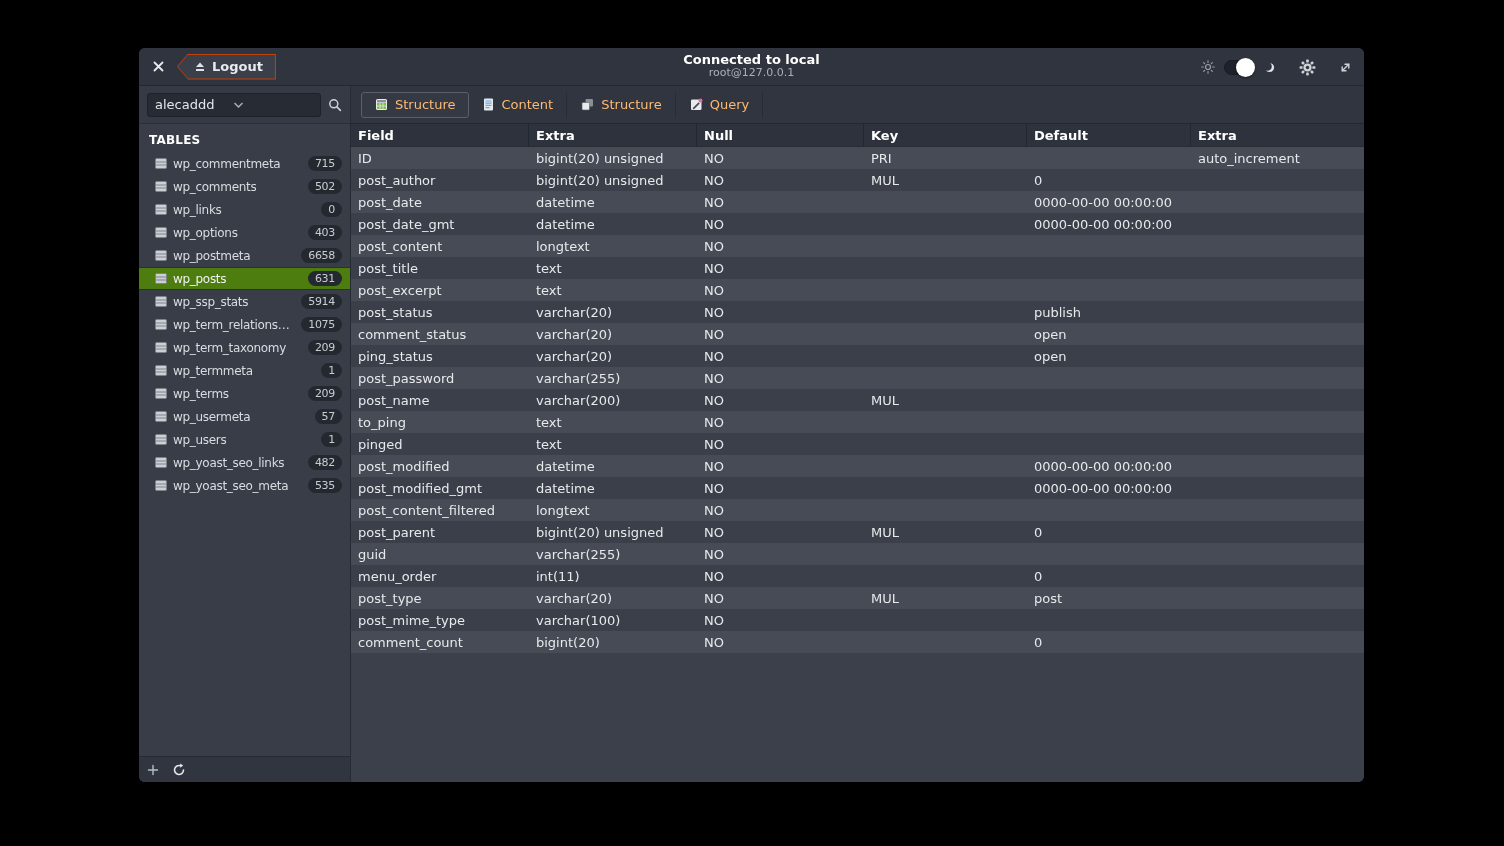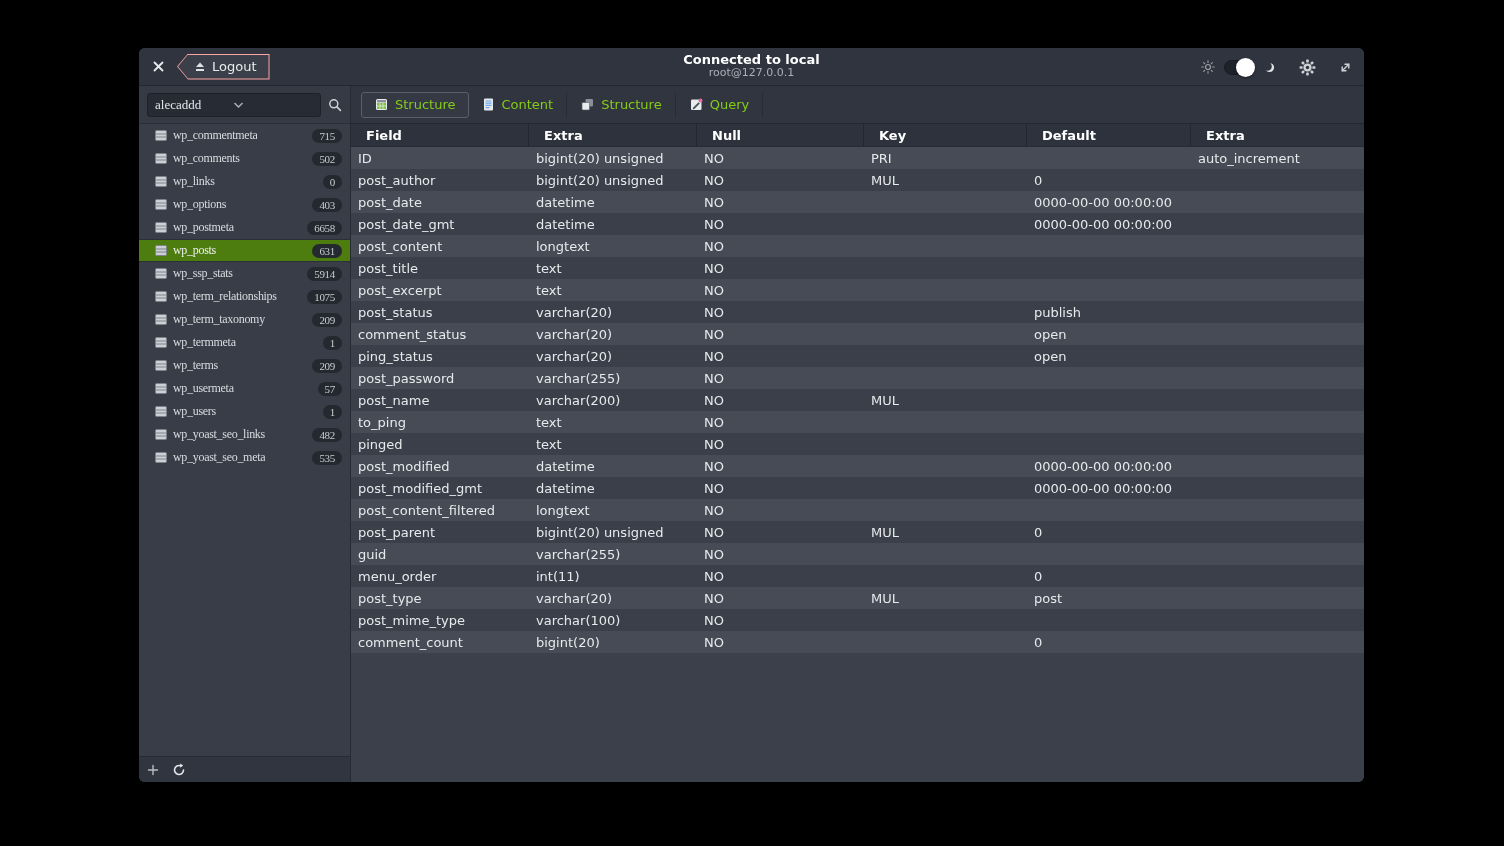--- a/index.html
+++ b/index.html
@@ -9,21 +9,21 @@
     border-radius:6px; overflow:hidden; display:flex; flex-direction:column;
     background:#3b404b; box-shadow:0 12px 40px rgba(0,0,0,.7); }
 
   
   .titlebar { flex:0 0 38px; background:#30343e; border-bottom:1px solid #232731;
     display:flex; align-items:center; position:relative; }
   .tb-left { display:flex; align-items:center; gap:10px; margin-left:10px; }
   .close-btn { width:18px; height:18px; display:flex; align-items:center; justify-content:center;
     cursor:default; }
   .logout-outer { clip-path:polygon(11px 0,100% 0,100% 100%,11px 100%,0 50%);
-    background:#fca5a5; padding:1px; }
+    background:#c2410c; padding:1px;font-weight:bold; }
   .logout-btn { clip-path:polygon(10px 0,100% 0,100% 100%,10px 100%,0 50%);
     background:#3a3f49; height:24px; display:flex; align-items:center; gap:6px;
     padding:0 12px 0 16px; color:#e8eaec; font-size:13px; }
   .tb-center { position:absolute; left:50%; top:50%; transform:translate(-50%,-50%);
     text-align:center; line-height:1.15; }
   .tb-title { color:#ffffff; font-size:13px; font-weight:bold; }
   .tb-subtitle { color:#aab0b7; font-size:11px; }
   .tb-right { position:absolute; right:12px; top:0; height:38px; display:flex;
     align-items:center; gap:9px; }
   .toggle-track { width:30px; height:15px; border-radius:8px; background:#1d212a;
@@ -31,21 +31,21 @@
   .toggle-knob { position:absolute; right:-2px; top:-3px; width:19px; height:19px;
     border-radius:50%; background:#ffffff; box-shadow:0 1px 2px rgba(0,0,0,.5); }
   .icon-btn { display:flex; align-items:center; justify-content:center; }
   .gap-l { margin-left:14px; }
 
   
   .content { flex:1; display:flex; min-height:0; }
 
   
   .sidebar { flex:0 0 212px; width:212px; background:#383d47; border-right:1px solid #262a33;
-    display:flex; flex-direction:column;font-family:Liberation Serif, serif; }
+    display:flex; flex-direction:column; }
   .search-row { flex:0 0 38px; background:#353a44; border-bottom:1px solid #2a2e37;
     display:flex; align-items:center; padding:0 8px; gap:7px; }
   .search-combo { flex:1; height:24px; background:#262b34; border:1px solid #1d212a;
     border-radius:3px; display:flex; align-items:center; padding:0 7px; }
   .search-combo span { flex:1; color:#e3e6ea; font-size:13px; }
   .tables-label { padding:9px 10px 5px 10px; color:#ffffff; font-size:12px; font-weight:bold;
     letter-spacing:.2px; }
   .table-list { display:flex; flex-direction:column; }
   .side-item { height:23px; display:flex; align-items:center; gap:6px;
     padding:0 8px 0 16px; color:#d9dce1; font-size:12px; letter-spacing:-0.3px; }
@@ -56,27 +56,27 @@
     border-radius:9px; padding:1px 7px; min-width:8px; text-align:center; flex:0 0 auto; }
   .sidebar-spacer { flex:1; }
   .sidebar-footer { flex:0 0 26px; background:#30353f; border-top:1px solid #262a33;
     display:flex; align-items:center; gap:13px; padding:0 8px; }
 
   
   .main { flex:1; display:flex; flex-direction:column; min-width:0; }
   .tabbar { flex:0 0 38px; background:#30353f; border-bottom:1px solid #23272f;
     display:flex; align-items:center; padding-left:10px; }
   .tab { height:26px; display:flex; align-items:center; gap:7px; padding:0 13px;
-    color:#84cc16; font-size:13px; border:1px solid transparent;
+    color:#fdba74; font-size:13px; border:1px solid transparent;
     border-right:1px solid #272b33; }
   .tab.active { border:1px solid #5a606b; border-radius:3px; background:#343944; }
   .grid { display:grid; grid-template-columns:178px 168px 167px 163px 164px 1fr; }
   .thead { flex:0 0 22px; background:#2d323c; border-bottom:1px solid #272b33; }
   .thead .hcell { display:flex; align-items:center; padding-left:7px; height:22px;
-    color:#ffffff; font-size:13px; font-weight:bold; border-right:1px solid rgba(0,0,0,.22);margin-left:8px; }
+    color:#ffffff; font-size:13px; font-weight:bold; border-right:1px solid rgba(0,0,0,.22); }
   .thead .hcell:last-child { border-right:none; }
   .trow { height:22px; }
   .trow:nth-child(odd) { background:#464b55; }
   .trow:nth-child(even) { background:#3a3f49; }
   .tcell { display:flex; align-items:center; padding-left:7px; height:22px;
     color:#e7e9ec; font-size:13px; white-space:nowrap; overflow:hidden; }
   .filler { flex:1; background:#3b404b; }
   .main-footer { flex:0 0 26px; background:#30353f; border-top:1px solid #262a33;
     display:flex; align-items:center; padding:0 10px; color:#e6e8eb; font-size:13px; }
   .main-footer .spacer { flex:1; }
@@ -175,20 +175,21 @@
           </span>
         </div>
         <span class="icon-btn">
           <svg width="14" height="14" viewBox="0 0 14 14">
             <circle cx="5.8" cy="5.8" r="4" fill="none" stroke="#ced2d7" stroke-width="1.5"></circle>
             <path d="M8.9 8.9 L12.4 12.4" stroke="#ced2d7" stroke-width="1.6" stroke-linecap="round"></path>
           </svg>
         </span>
       </div>
 
+      <div class="tables-label">TABLES</div>
 
       <div class="table-list">
   <div class="side-item">
     <span>
       <svg width="12" height="11" viewBox="0 0 12 11">
         <rect x="0.5" y="0.5" width="11" height="10" rx="1.2" fill="#ccd0d5" stroke="#7e838b" stroke-width="1"></rect>
         <path d="M1 4 H11 M1 7 H11" stroke="#7e838b" stroke-width="1"></path>
       </svg>
     </span>
     <span class="tname">wp_commentmeta</span>

